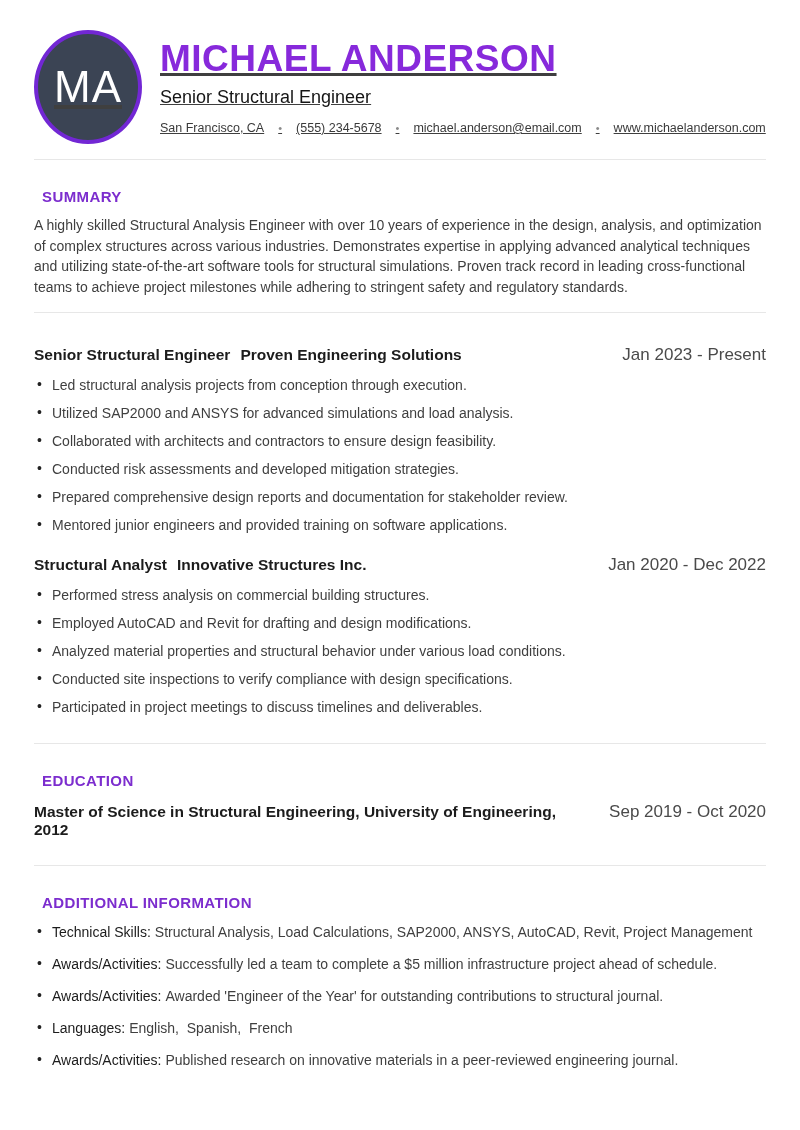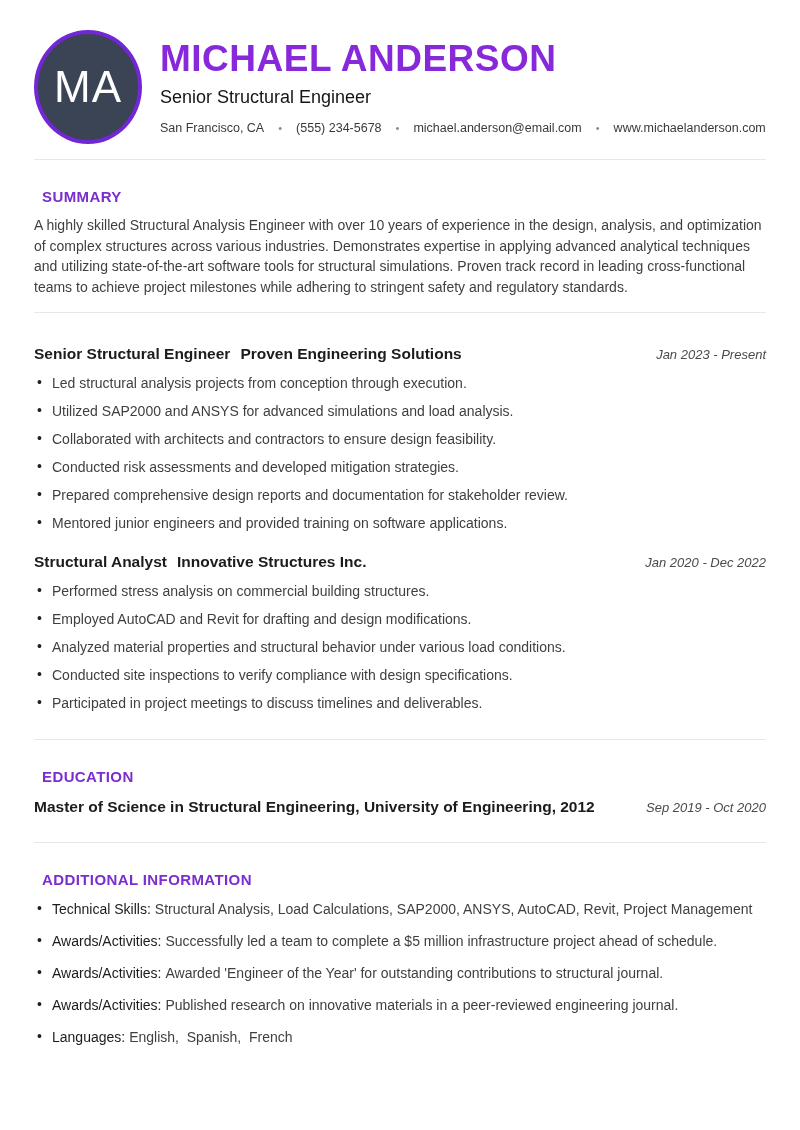--- a/index.html
+++ b/index.html
@@ -15,21 +15,21 @@
   html,body{margin:0;padding:0;}
   body{
     width:800px;height:1130px;background:#ffffff;
     font-family:"Liberation Sans","DejaVu Sans",sans-serif;
     color:var(--text-body);
     -webkit-font-smoothing:antialiased;
   }
   .page{padding:30px 34px 0 34px;box-sizing:border-box;}
 
   
-  .header{display:flex;align-items:center;gap:18px;}
+  .header{display:flex;align-items:center;gap:18px;text-decoration:underline;}
   .avatar{
     width:100px;height:106px;border-radius:50%;
     background:var(--avatar-bg);
     border:4px solid var(--avatar-border);
     display:flex;align-items:center;justify-content:center;
     flex:0 0 auto;box-sizing:content-box;
   }
   .avatar span{color:#fff;font-size:44px;font-weight:400;letter-spacing:1px;}
   .header-info{flex:1;min-width:0;}
   .name{
@@ -53,21 +53,21 @@
   .summary-text{
     margin:10px 0 0 0;font-size:14px;line-height:20.5px;color:var(--text-body);
   }
 
   
   .job{margin-top:12px;}
   .job + .job{margin-top:20px;}
   .row-between{display:flex;justify-content:space-between;align-items:baseline;}
   .job-role,.job-company,.edu-degree{font-size:15.5px;font-weight:700;color:var(--text-strong);}
   .job-company{margin-left:10px;}
-  .dates{font-size:13px;font-style:italic;color:var(--text-date);flex:0 0 auto;margin-left:16px;}
+  .dates{font-size:17px;color:var(--text-date);flex:0 0 auto;margin-left:16px;}
 
   
   ul.bullets{list-style:none;margin:10px 0 0 0;padding:0;}
   ul.bullets li{
     position:relative;padding-left:18px;margin-bottom:8px;
     font-size:14px;line-height:20px;color:var(--text-body);
   }
   ul.bullets li::before{
     content:"\2022";position:absolute;left:3px;top:-1px;color:#222;font-size:14px;
   }
@@ -150,18 +150,18 @@
       <span class="dates">Sep 2019 - Oct 2020</span>
     </div>
   </section>
 
   <section class="section gap-lg">
     <h2 class="section-heading">ADDITIONAL INFORMATION</h2>
     <ul class="bullets info-bullets">
       <li><span class="item-label">Technical Skills:</span><span class="item-text">Structural Analysis, Load Calculations, SAP2000, ANSYS, AutoCAD, Revit, Project Management</span></li>
       <li><span class="item-label">Awards/Activities:</span><span class="item-text">Successfully led a team to complete a $5 million infrastructure project ahead of schedule.</span></li>
       <li><span class="item-label">Awards/Activities:</span><span class="item-text">Awarded 'Engineer of the Year' for outstanding contributions to structural journal.</span></li>
+      <li><span class="item-label">Languages:</span><span class="item-text">English,  Spanish,  French</span></li>
       <li><span class="item-label">Awards/Activities:</span><span class="item-text">Published research on innovative materials in a peer-reviewed engineering journal.</span></li>
-      <li><span class="item-label">Languages:</span><span class="item-text">English,  Spanish,  French</span></li>
     </ul>
   </section>
 
 </div>
 
 </body></html>

